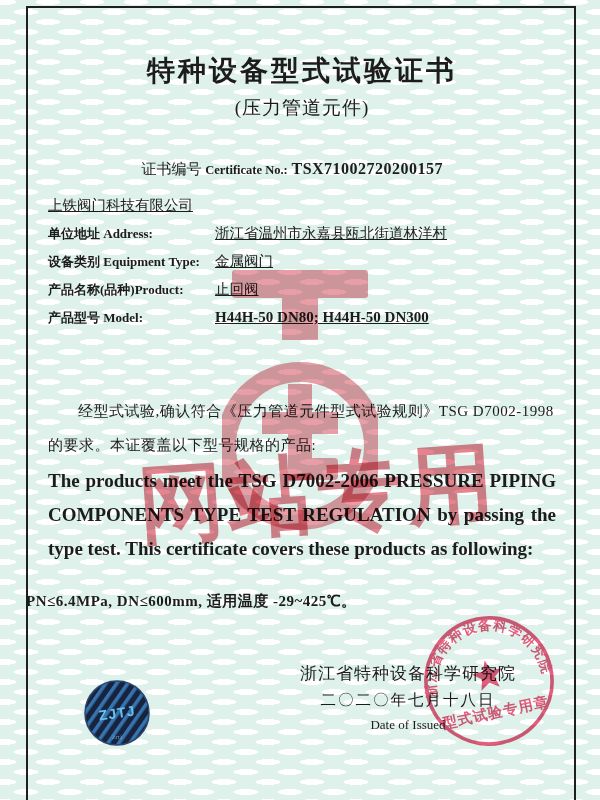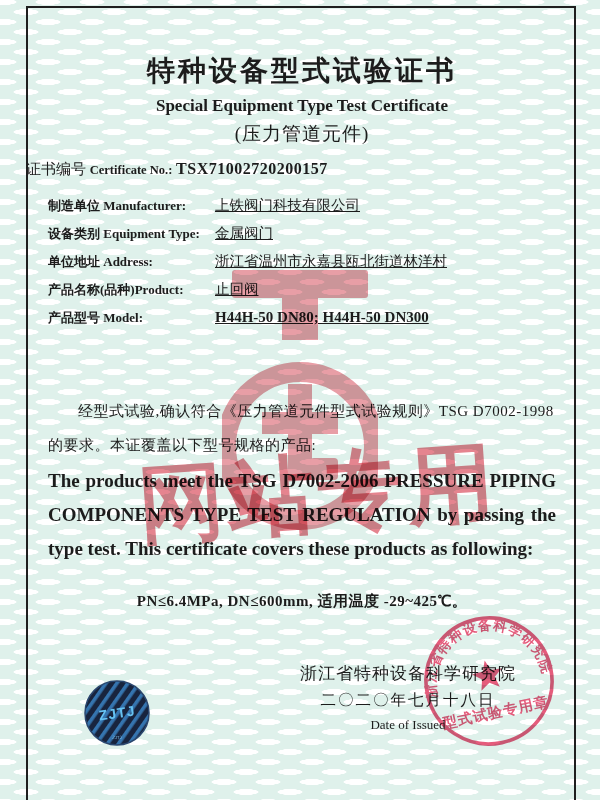--- a/index.html
+++ b/index.html
@@ -21,34 +21,34 @@
     position:absolute;left:26px;top:6px;width:550px;height:794px;
     border:2px solid #1f1f1f;border-bottom:none;box-sizing:border-box;
     pointer-events:none;
   }
   .header{position:absolute;left:26px;top:52px;width:552px;text-align:center;}
   .title-cn{font-size:28px;font-weight:bold;letter-spacing:3px;}
   .title-en{font-size:17px;font-weight:bold;margin-top:6px;}
   .sub-cn{font-size:19px;margin-top:5px;letter-spacing:1px;}
   .sub-en{font-size:13.5px;font-weight:bold;margin-top:3px;}
   .certno{
-    position:absolute;left:26px;top:160px;width:540px;text-align:left;
+    position:absolute;left:26px;top:160px;width:540px;text-align:center;
     font-size:15px;
   }
   .certno .en{font-size:12.5px;font-weight:bold;}
   .certno .val{font-size:16px;font-weight:bold;letter-spacing:.5px;}
   .fields{position:absolute;left:48px;top:197px;width:512px;}
   .frow{display:flex;margin-bottom:11px;align-items:flex-start;}
   .flabel{width:167px;flex:0 0 167px;font-size:13px;font-weight:bold;line-height:17px;}
   .fvalue{font-size:14.5px;line-height:17px;text-decoration:underline;}
   .fvalue.strong{font-weight:bold;font-size:15px;}
   .para{position:absolute;left:48px;top:394px;width:508px;}
   .para-cn{font-size:15px;line-height:34px;text-indent:2em;letter-spacing:.5px;}
   .para-en{font-size:19px;font-weight:bold;line-height:34px;text-align:justify;margin-top:2px;}
-  .spec{position:absolute;left:26px;top:592px;width:552px;text-align:center;
+  .spec{position:absolute;left:26px;top:592px;width:552px;
     font-size:15px;font-weight:bold;letter-spacing:.5px;}
   .issuer{position:absolute;left:248px;top:662px;width:320px;text-align:center;}
   .issuer-cn{font-size:17px;letter-spacing:1px;}
   .issuer-en{font-size:12.5px;margin-top:4px;}
   .issue-date{font-size:15.5px;margin-top:5px;letter-spacing:2px;}
   .date-label{font-size:13px;margin-top:6px;}
   .emblem{position:absolute;left:222px;top:264px;width:156px;height:300px;
     opacity:.68;mix-blend-mode:multiply;pointer-events:none;}
   .wm-text{
     position:absolute;left:138px;top:436px;width:360px;
@@ -63,42 +63,40 @@
 </style>
 </head>
 <body>
 
 <div class="certificate">
 
   <div class="frame"></div>
 
   <div class="header">
     <div class="title-cn">特种设备型式试验证书</div>
-    <div class="title-en">Special Equipment Type Test Certificate</div>
     <div class="sub-cn">(压力管道元件)</div>
   </div>
 
   <div class="certno">
     <span>证书编号</span>
     <span class="en">Certificate No.:</span>
     <span class="val">TSX71002720200157</span>&nbsp;&nbsp;
   </div>
 
   <div class="fields">
     <div class="frow">
-      <div class="flabel">制造单位 Manufacturer:</div>
       <div class="fvalue">上铁阀门科技有限公司</div>
+    </div>
+    <div class="frow">
+      <div class="flabel">单位地址 Address:</div>
+      <div class="fvalue">浙江省温州市永嘉县瓯北街道林洋村</div>
     </div>
     <div class="frow">
       <div class="flabel">设备类别 Equipment Type:</div>
       <div class="fvalue">金属阀门</div>
-    </div>
-    <div class="frow">
-      <div class="flabel">单位地址 Address:</div>
-      <div class="fvalue">浙江省温州市永嘉县瓯北街道林洋村</div>
     </div>
     <div class="frow">
       <div class="flabel">产品名称(品种)Product:</div>
       <div class="fvalue">止回阀</div>
     </div>
     <div class="frow">
       <div class="flabel">产品型号 Model:</div>
       <div class="fvalue strong">H44H-50 DN80; H44H-50 DN300</div>
     </div>
   </div>

